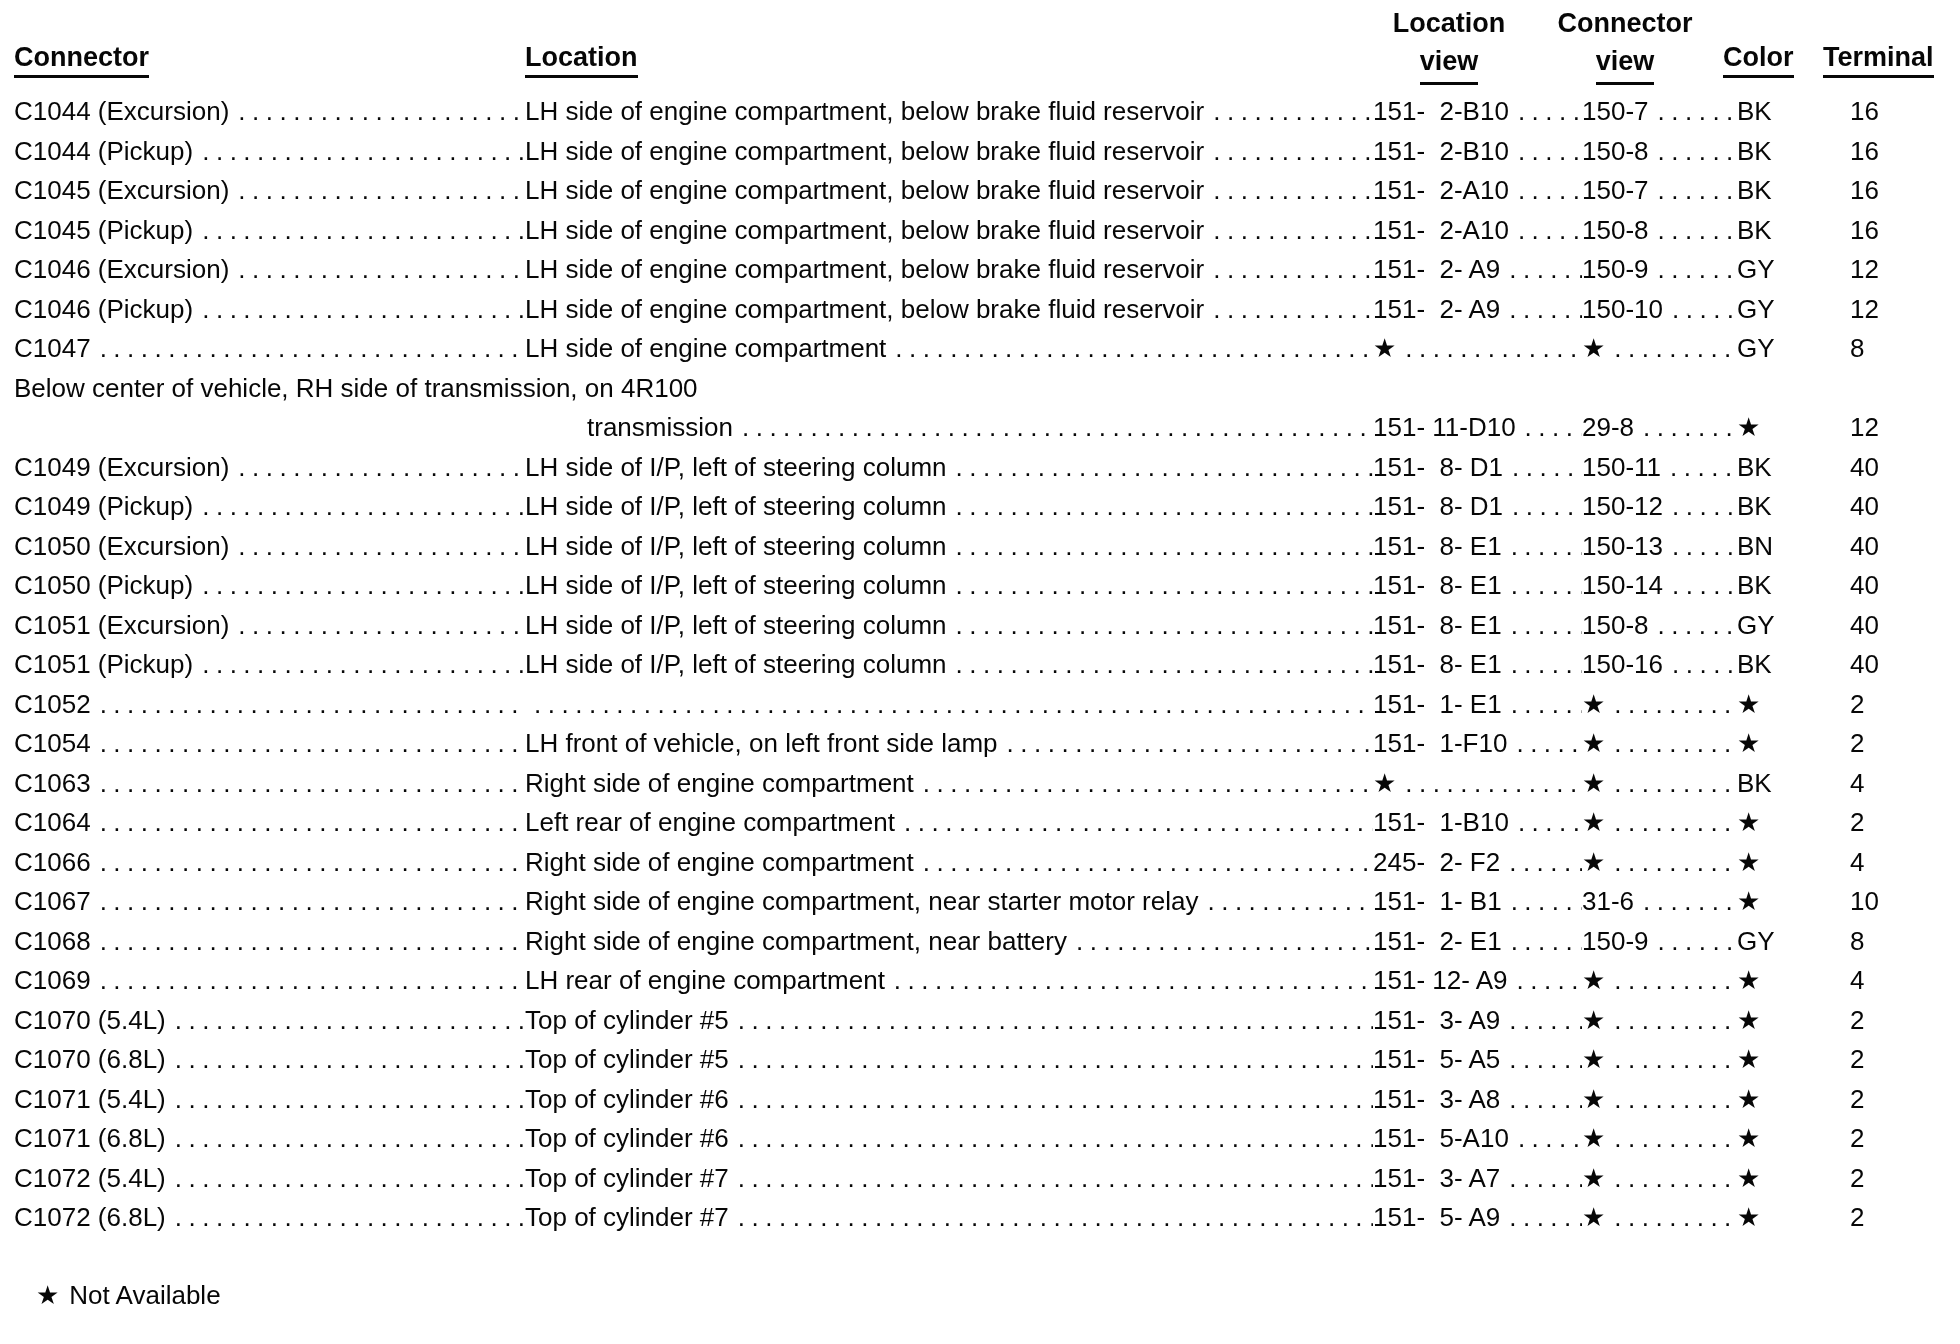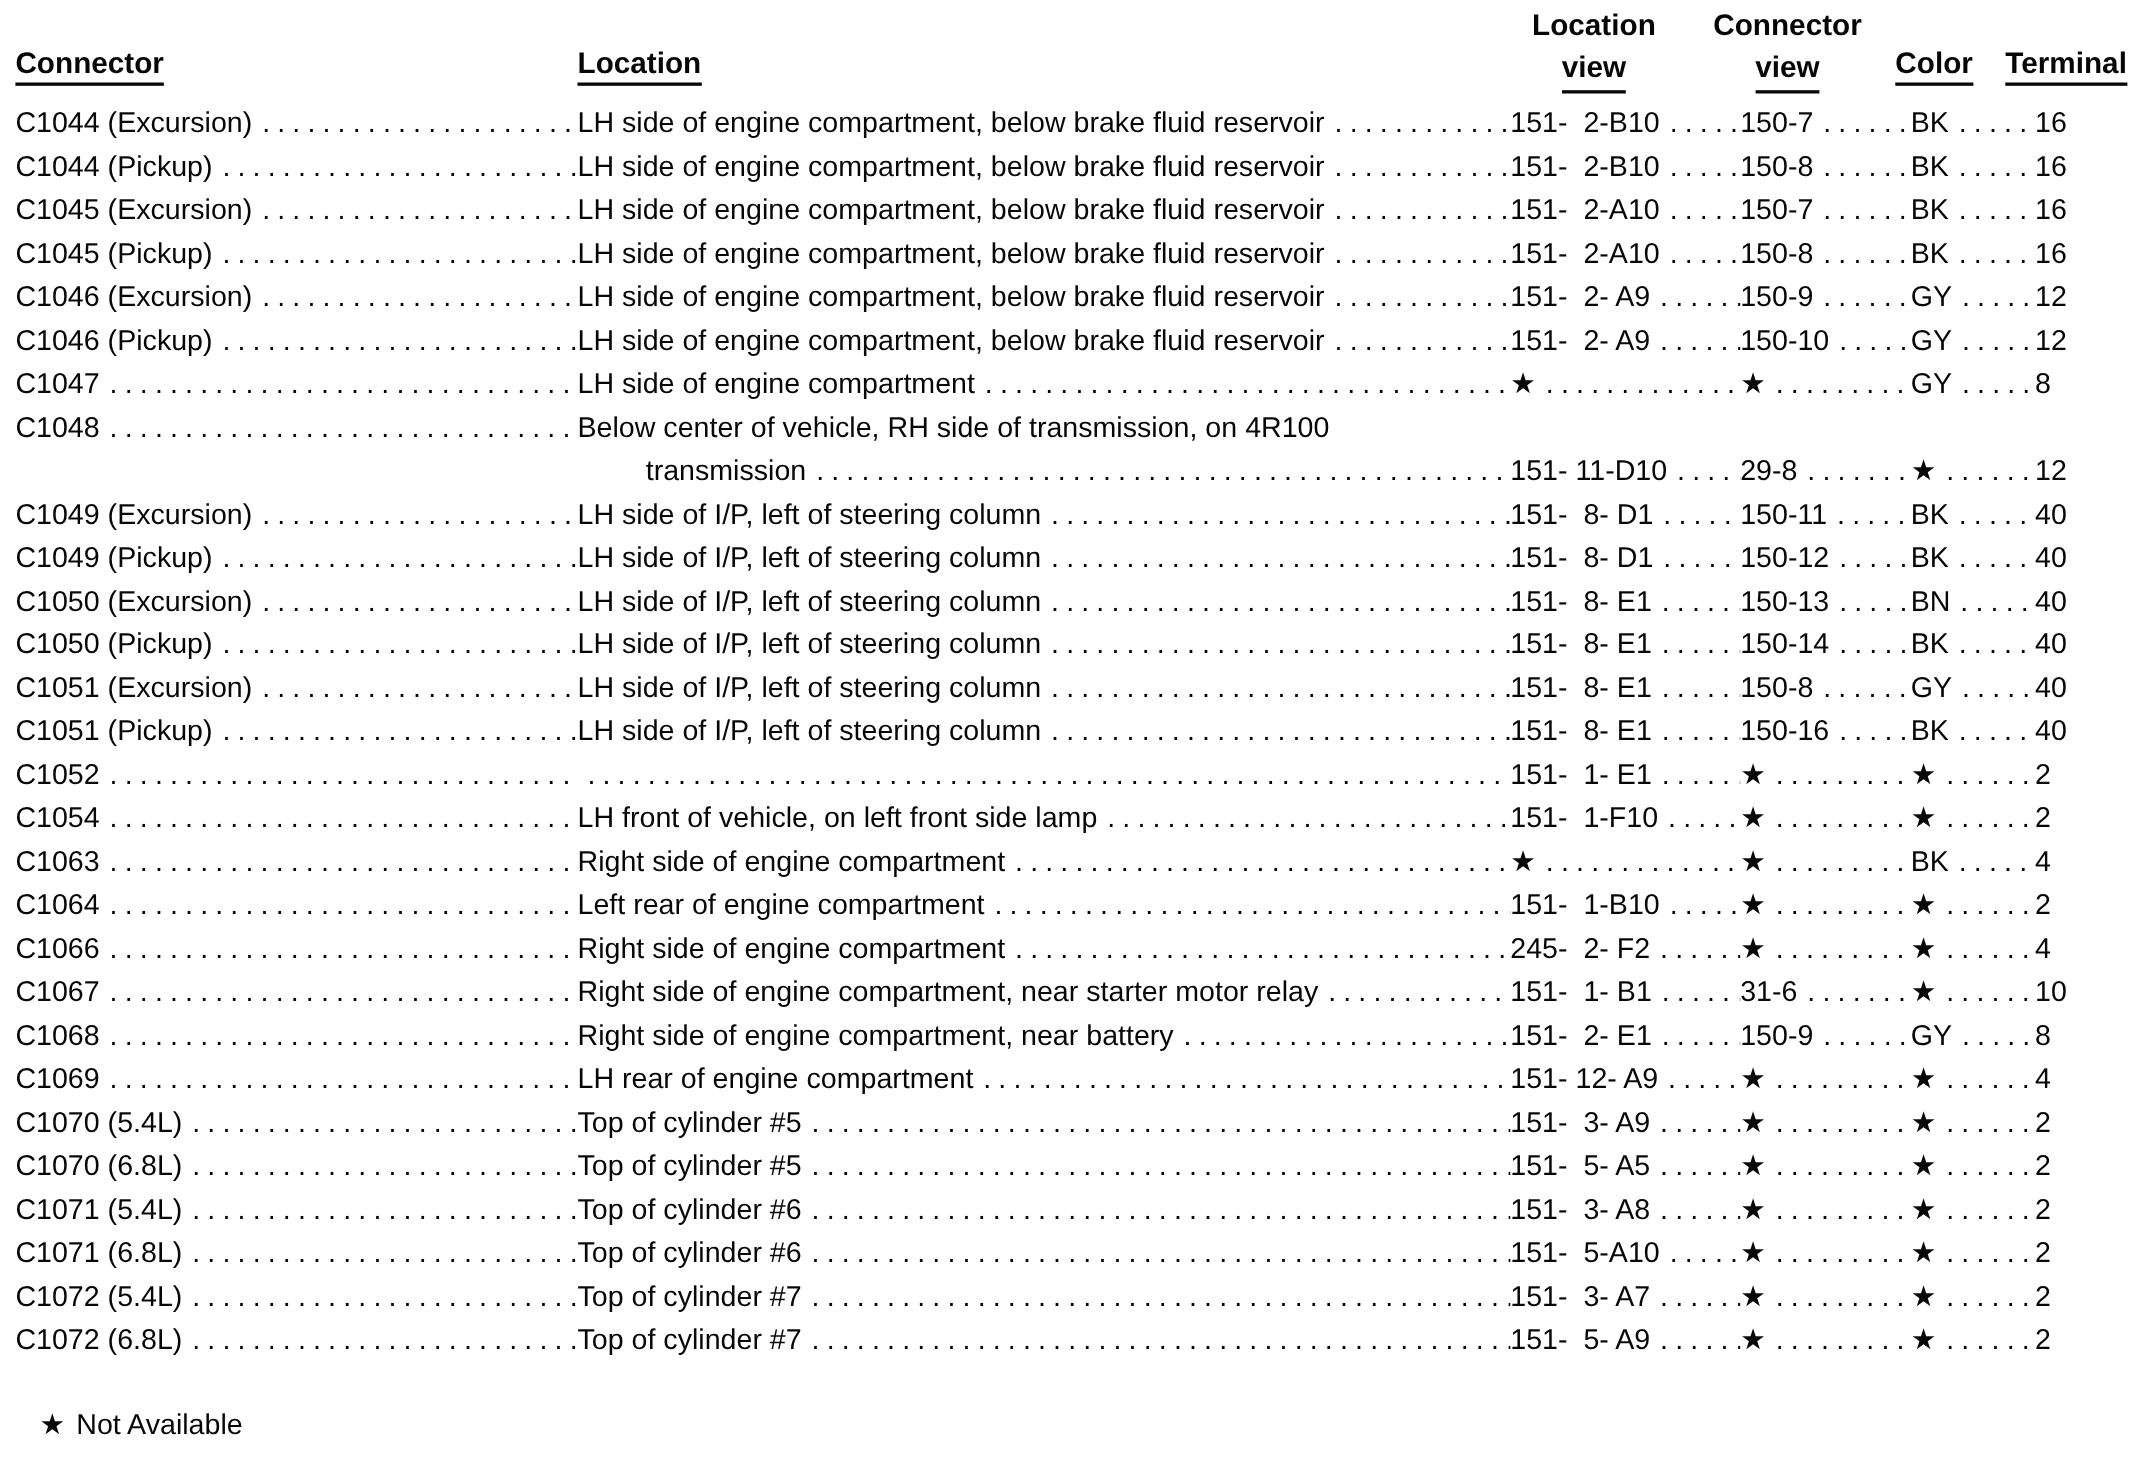--- a/index.html
+++ b/index.html
@@ -21,21 +21,21 @@
   .h-terminal{left:1823px;top:42px;}
   
   #rows{position:absolute;left:14px;top:92px;width:1878px;}
   .row{display:flex;align-items:baseline;height:39.5px;line-height:39.5px;}
   .c{display:flex;min-width:0;align-items:baseline;}
   .c1{width:511px;}
   .c2{width:848px;}
   .c2full{flex:1 1 auto;align-items:flex-end;}
   .c3{width:209px;}
   .c4{width:155px;}
-  .c5{width:113px;}
+  .c5{width:113px;flex-direction:column;}
   .c6{width:40px;display:block;}
   .lbl,.val{white-space:pre;flex:0 0 auto;}
   .indent{padding-left:62px;}
   .leader{flex:1 1 0;min-width:0;overflow:hidden;white-space:nowrap;
           letter-spacing:6.5px;padding-left:9px;padding-right:4px;}
   .leader::after{content:"..........................................................................................................";}
   
   .footnote{position:absolute;left:36px;top:1280px;white-space:nowrap;}
   .footnote .marker{margin-right:10px;}
 </style>
@@ -213,24 +213,20 @@
         <span class="val">★</span>
         <span class="leader"></span>
       </div>
       <div class="c c5">
         <span class="val">GY</span>
         <span class="leader"></span>
       </div>
       <div class="c6">8</div>
     </div>
     <div class="row">
-      <div class="c c1">
-        <span class="lbl">C1048</span>
-        <span class="leader"></span>
-      </div>
       <div class="c c2full">
         <span class="lbl">Below center of vehicle, RH side of transmission, on 4R100</span>
       </div>
     </div>
     <div class="row">
       <div class="c c1"></div>
       <div class="c c2">
         <span class="lbl indent">transmission</span>
         <span class="leader"></span>
       </div>

